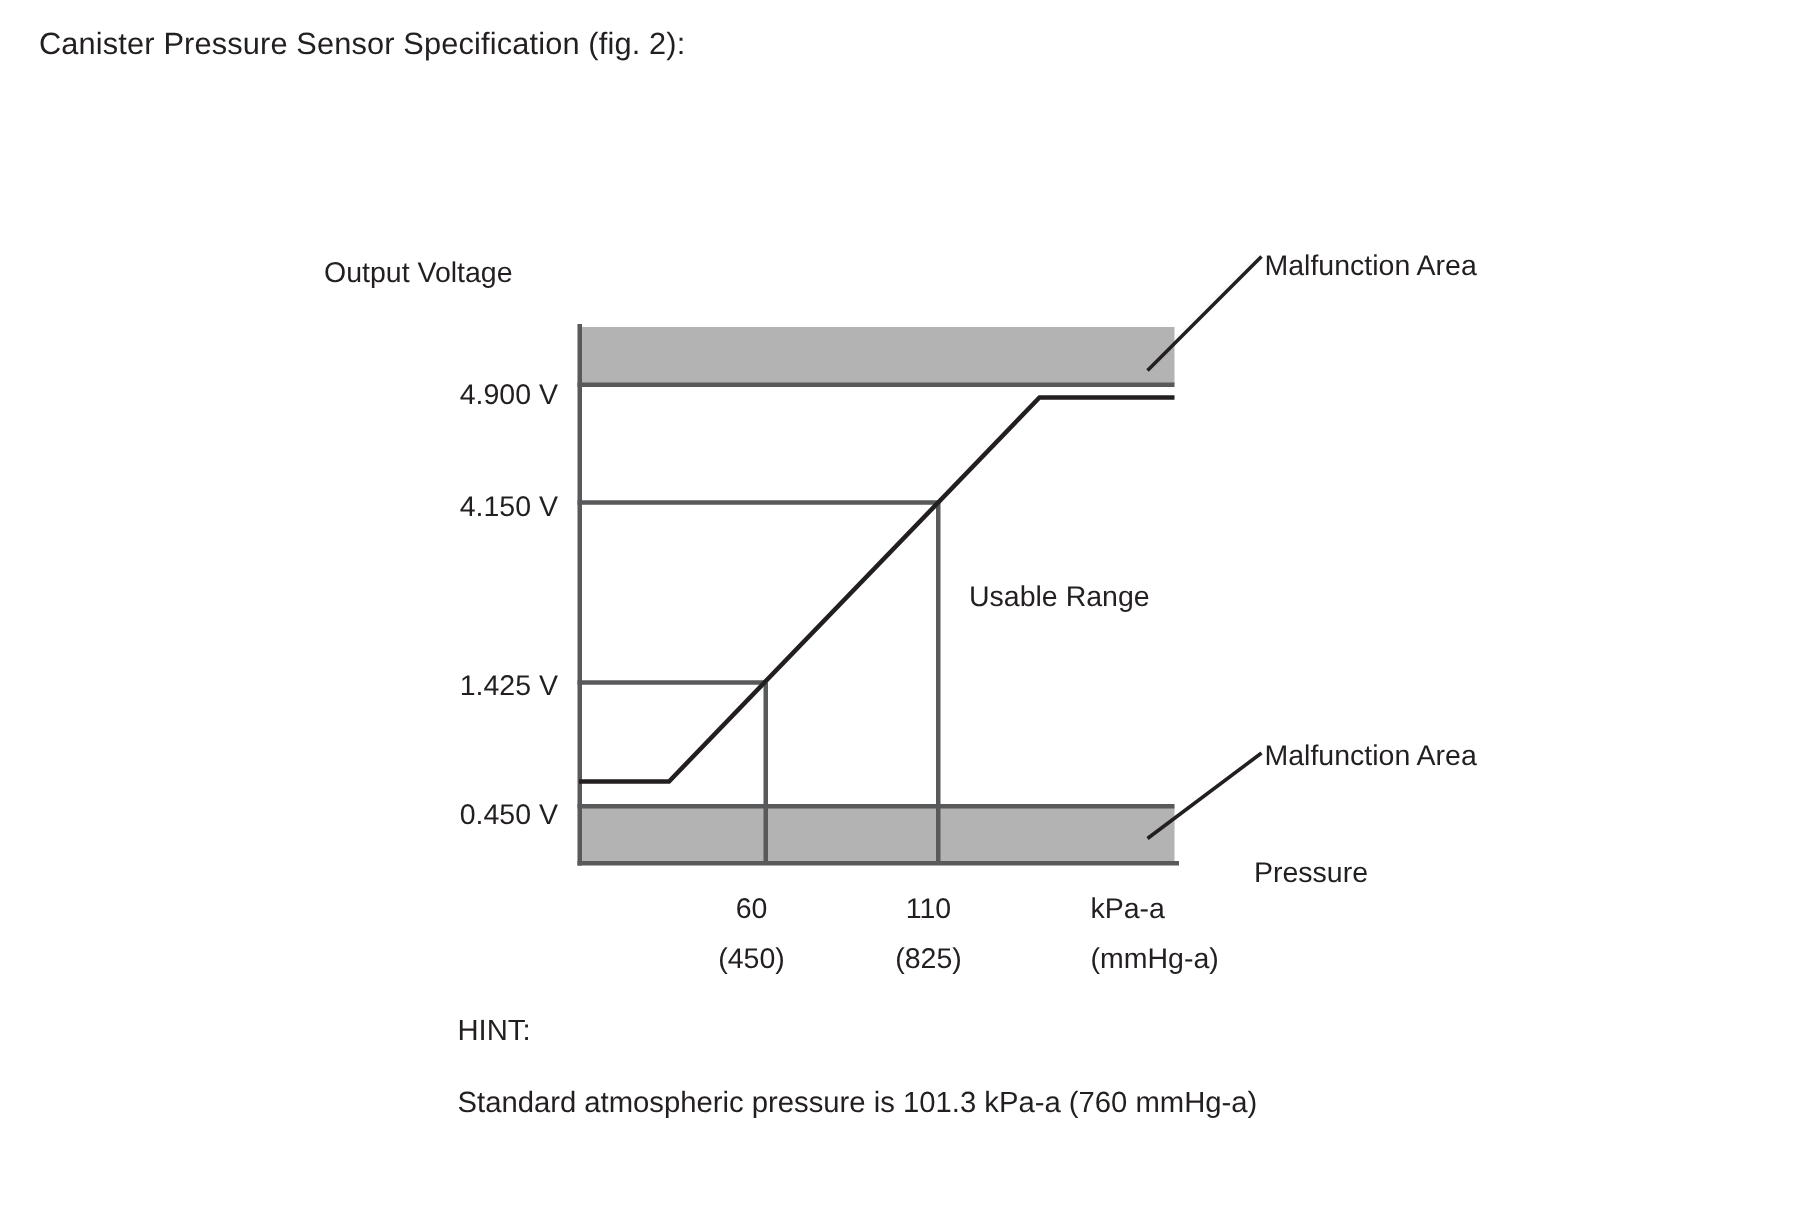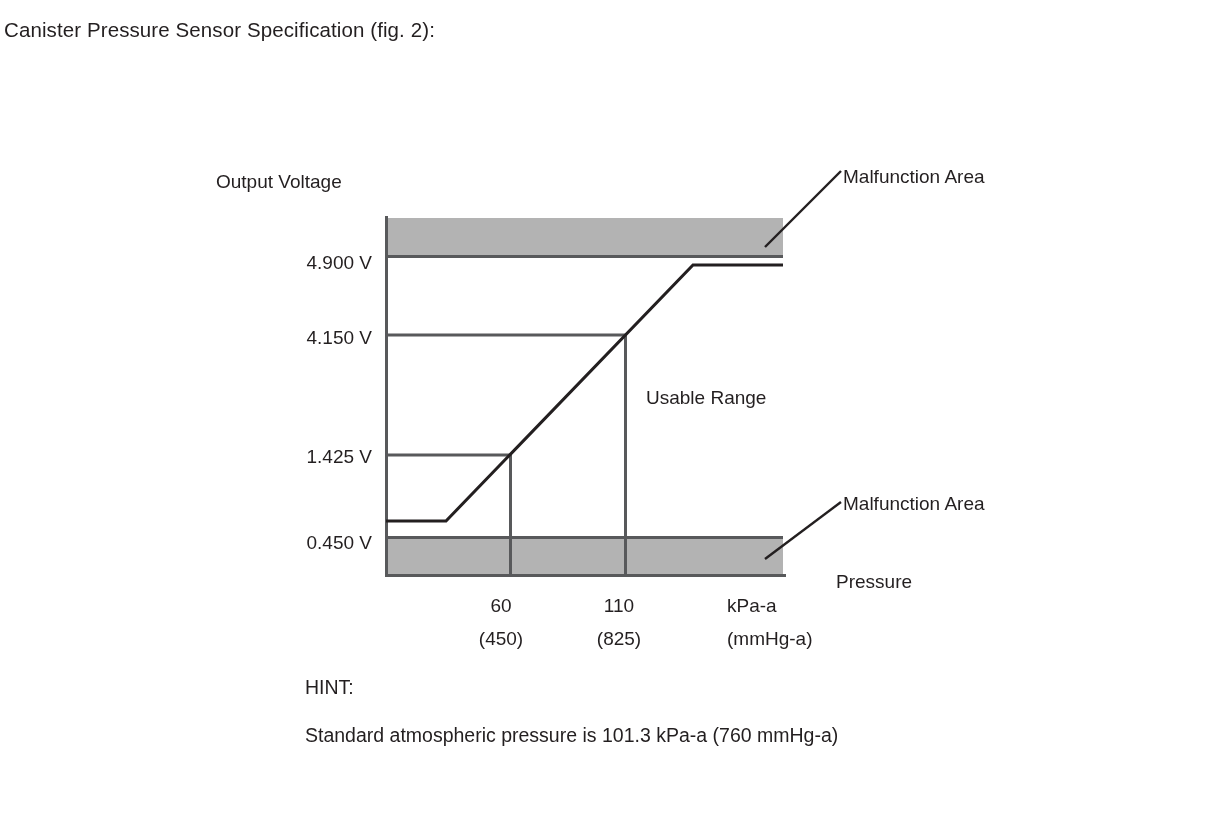--- a/index.html
+++ b/index.html
@@ -11,21 +11,21 @@
   body {
     width: 1210px;
     height: 814px;
     font-family: "Liberation Sans", sans-serif;
     color: #231f20;
     overflow: hidden;
     position: relative;
   }
   #page-title {
     position: absolute;
-    left: 4px;
+    left: 26px;
     top: 18px;
     font-size: 20.5px;
     letter-spacing: 0.1px;
     color: #231f20;
     white-space: nowrap;
   }
   #figure-area {
     position: absolute;
     left: 0;
     top: 0;

